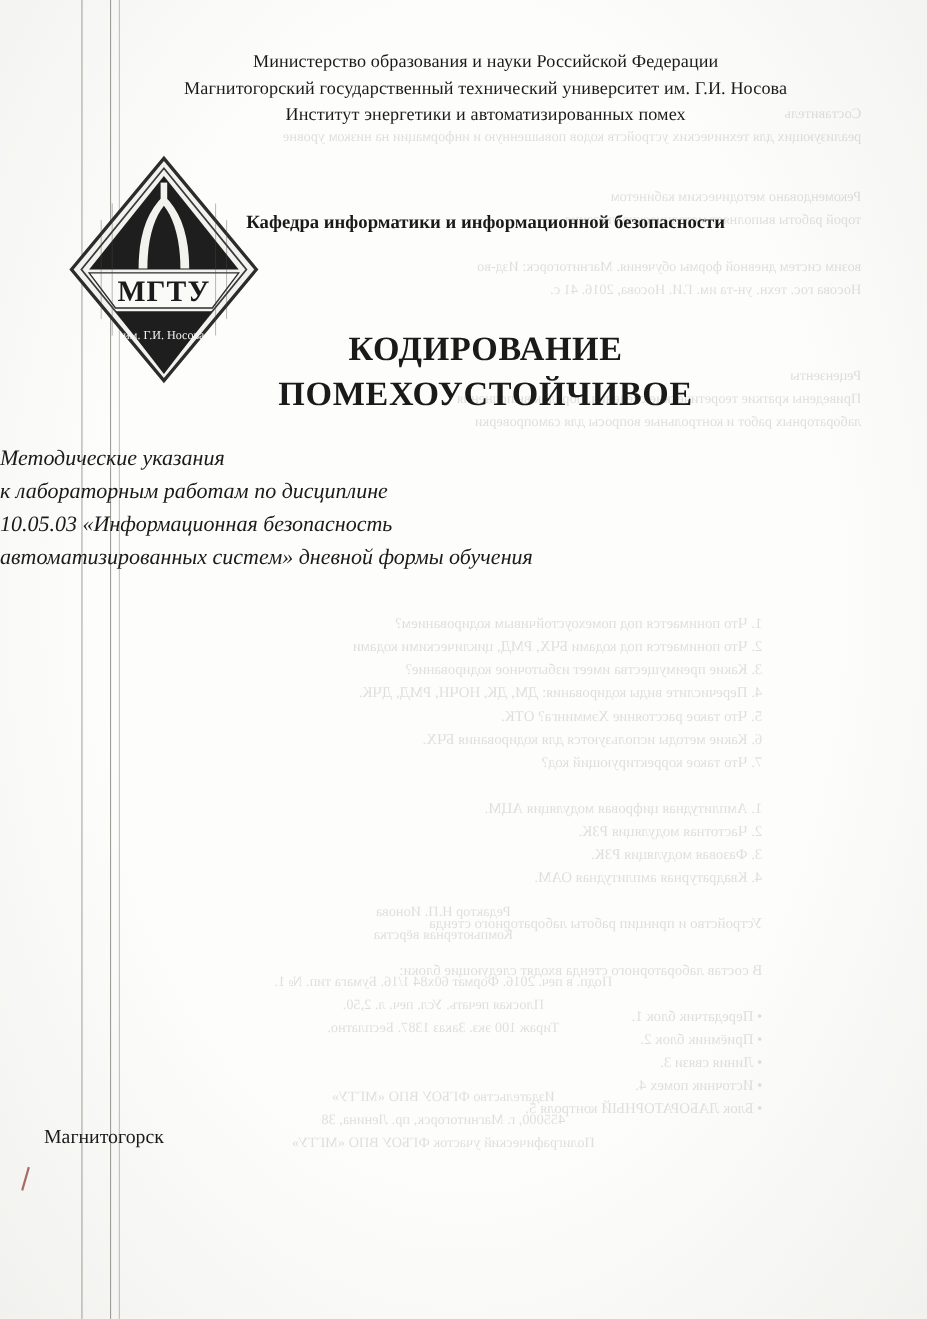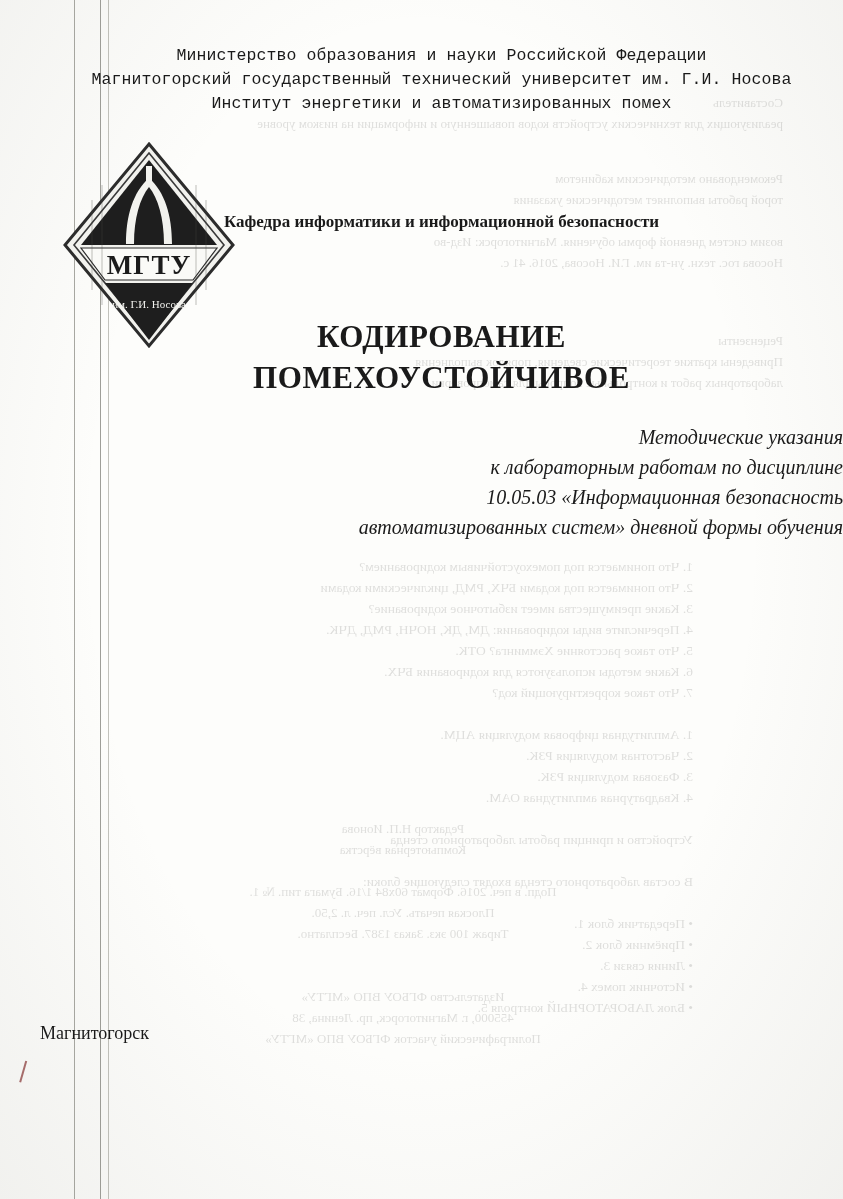--- a/index.html
+++ b/index.html
@@ -74,54 +74,53 @@
     z-index: 3;
     padding-top: 44px;
   }
 
   .org-lines {
     text-align: center;
     font-size: 16.5px;
     line-height: 24px;
     letter-spacing: 0.1px;
     padding-left: 40px;
-    font-family: Liberation Mono, monospace;
   }
   .org-lines div { white-space: nowrap; }
 
   .emblem-wrap {
     position: absolute;
     left: 62px;
     top: 140px;
     width: 175px;
     height: 210px;
     z-index: 4;
   }
 
   .dept {
-    margin-top: 96px;
+    margin-top: 76px;
     text-align: center;
     font-size: 17px;
     font-weight: bold;
     padding-left: 40px;
   }
 
   .main-title {
     margin-top: 84px;
     text-align: center;
     font-size: 31px;
     font-weight: bold;
     line-height: 41px;
     letter-spacing: 0.6px;
     padding-left: 40px;
   }
 
   .subtitle {
     margin-top: 24px;
-    text-align: right;
+    text-align: left;
     font-style: italic;
     font-size: 20px;
     line-height: 30px;
   }
   .subtitle div { white-space: nowrap; }
 
   .place {
     position: absolute;
     left: 0; right: 0;
     top: 1020px;

